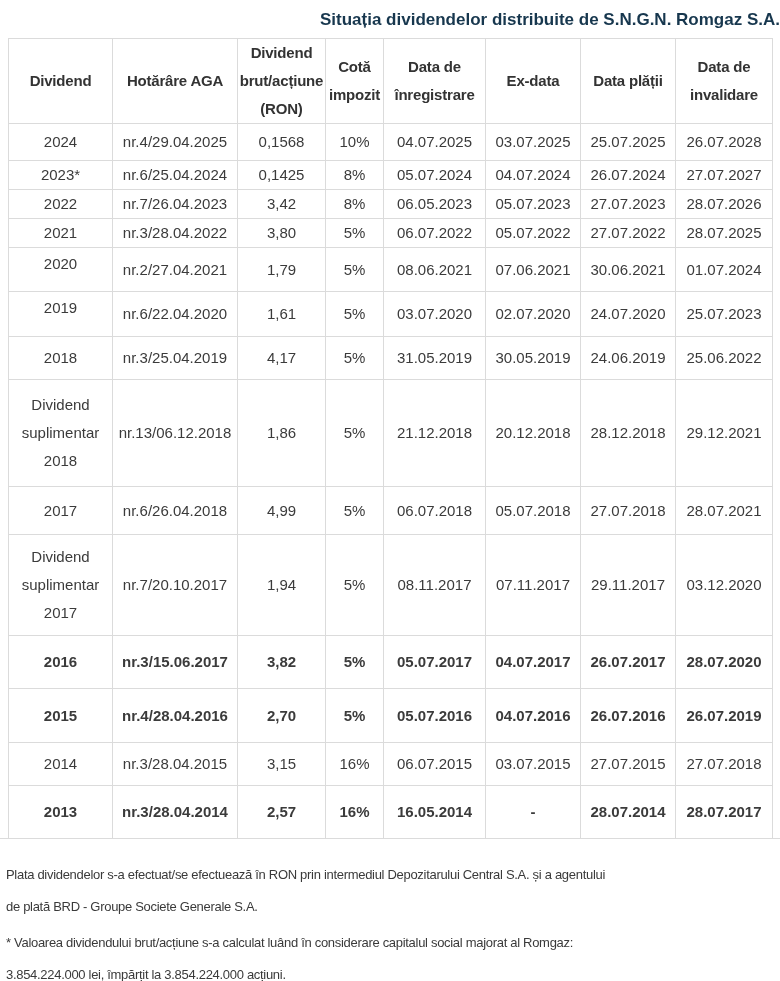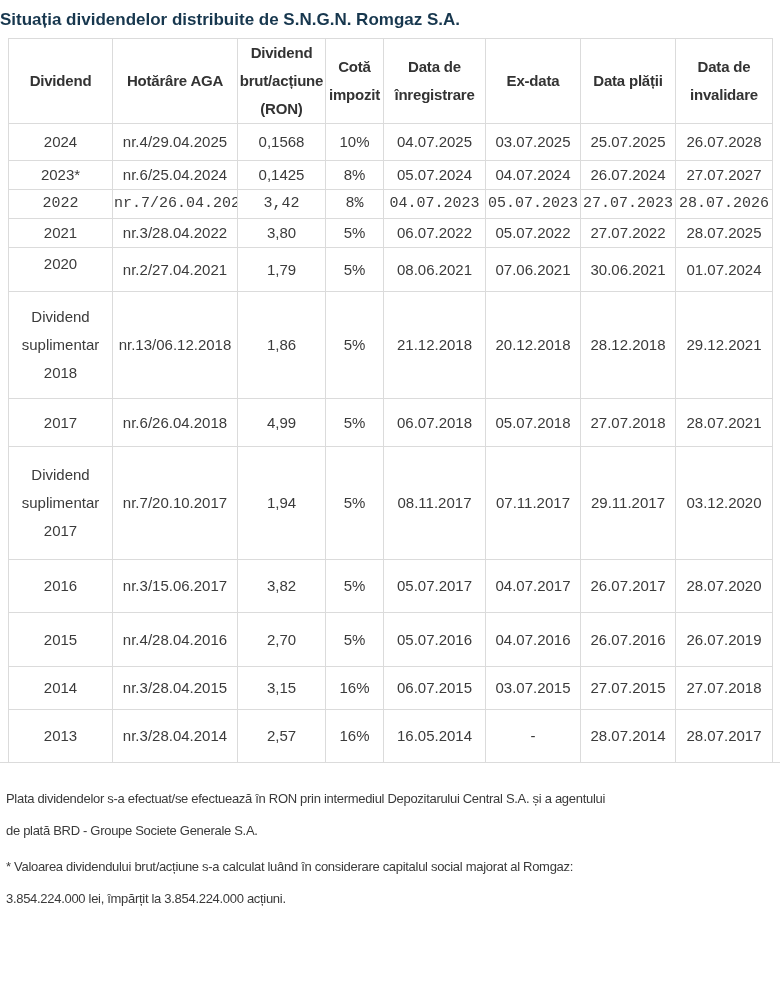--- a/index.html
+++ b/index.html
@@ -11,21 +11,21 @@
     width: 780px;
     height: 981px;
     font-family: "Liberation Sans", sans-serif;
     color: #3b3b3b;
     overflow: hidden;
   }
   .page-title {
     font-size: 17px;
     font-weight: bold;
     color: #17374e;
-    text-align: left;
+    text-align: right;
     margin: 9px 0 0 0;
     line-height: 21px;
   }
   table.dividends {
     border-collapse: collapse;
     table-layout: fixed;
     margin: 8px 0 0 8px;
     width: 764px;
   }
   th, td {
@@ -111,26 +111,26 @@
       <tr style="height: 20px;">
         <td>2023*</td>
         <td>nr.6/25.04.2024</td>
         <td>0,1425</td>
         <td>8%</td>
         <td>05.07.2024</td>
         <td>04.07.2024</td>
         <td>26.07.2024</td>
         <td>27.07.2027</td>
       </tr>
-      <tr style="height: 28px; font-family: Liberation Mono, monospace;">
+      <tr style="height: 28px;">
         <td>2022</td>
         <td>nr.7/26.04.2023</td>
         <td>3,42</td>
         <td>8%</td>
-        <td>04.07.2023</td>
+        <td>06.05.2023</td>
         <td>05.07.2023</td>
         <td>27.07.2023</td>
         <td>28.07.2026</td>
       </tr>
       <tr style="height: 28px;">
         <td>2021</td>
         <td>nr.3/28.04.2022</td>
         <td>3,80</td>
         <td>5%</td>
         <td>06.07.2022</td>
@@ -141,81 +141,101 @@
       <tr style="height: 44px;">
         <td class="va-top">2020</td>
         <td>nr.2/27.04.2021</td>
         <td>1,79</td>
         <td>5%</td>
         <td>08.06.2021</td>
         <td>07.06.2021</td>
         <td>30.06.2021</td>
         <td>01.07.2024</td>
       </tr>
+      <tr style="height: 45px;">
+        <td class="va-top">2019</td>
+        <td>nr.6/22.04.2020</td>
+        <td>1,61</td>
+        <td>5%</td>
+        <td>03.07.2020</td>
+        <td>02.07.2020</td>
+        <td>24.07.2020</td>
+        <td>25.07.2023</td>
+      </tr>
+      <tr style="height: 43px;">
+        <td>2018</td>
+        <td>nr.3/25.04.2019</td>
+        <td>4,17</td>
+        <td>5%</td>
+        <td>31.05.2019</td>
+        <td>30.05.2019</td>
+        <td>24.06.2019</td>
+        <td>25.06.2022</td>
+      </tr>
       <tr style="height: 107px; margin-left: 8px;">
         <td>Dividend suplimentar 2018</td>
         <td>nr.13/06.12.2018</td>
         <td>1,86</td>
         <td>5%</td>
         <td>21.12.2018</td>
         <td>20.12.2018</td>
         <td>28.12.2018</td>
         <td>29.12.2021</td>
       </tr>
       <tr style="height: 48px;">
         <td>2017</td>
         <td>nr.6/26.04.2018</td>
         <td>4,99</td>
         <td>5%</td>
         <td>06.07.2018</td>
         <td>05.07.2018</td>
         <td>27.07.2018</td>
         <td>28.07.2021</td>
       </tr>
-      <tr style="height: 113px; margin-left: 20px;">
+      <tr style="height: 101px; margin-left: 20px;">
         <td>Dividend suplimentar 2017</td>
         <td>nr.7/20.10.2017</td>
         <td>1,94</td>
         <td>5%</td>
         <td>08.11.2017</td>
         <td>07.11.2017</td>
         <td>29.11.2017</td>
         <td>03.12.2020</td>
       </tr>
-      <tr style="height: 53px;">
+      <tr style="height: 53px; font-weight: bold;">
         <td>2016</td>
         <td>nr.3/15.06.2017</td>
         <td>3,82</td>
         <td>5%</td>
         <td>05.07.2017</td>
         <td>04.07.2017</td>
         <td>26.07.2017</td>
         <td>28.07.2020</td>
       </tr>
-      <tr style="height: 54px;">
+      <tr style="height: 54px; font-weight: bold;">
         <td>2015</td>
         <td>nr.4/28.04.2016</td>
         <td>2,70</td>
         <td>5%</td>
         <td>05.07.2016</td>
         <td>04.07.2016</td>
         <td>26.07.2016</td>
         <td>26.07.2019</td>
       </tr>
       <tr style="height: 43px;">
         <td>2014</td>
         <td>nr.3/28.04.2015</td>
         <td>3,15</td>
         <td>16%</td>
         <td>06.07.2015</td>
         <td>03.07.2015</td>
         <td>27.07.2015</td>
         <td>27.07.2018</td>
       </tr>
-      <tr style="height: 53px;">
+      <tr style="height: 53px; font-weight: bold;">
         <td>2013</td>
         <td>nr.3/28.04.2014</td>
         <td>2,57</td>
         <td>16%</td>
         <td>16.05.2014</td>
         <td>-</td>
         <td>28.07.2014</td>
         <td>28.07.2017</td>
       </tr>
     </tbody>

